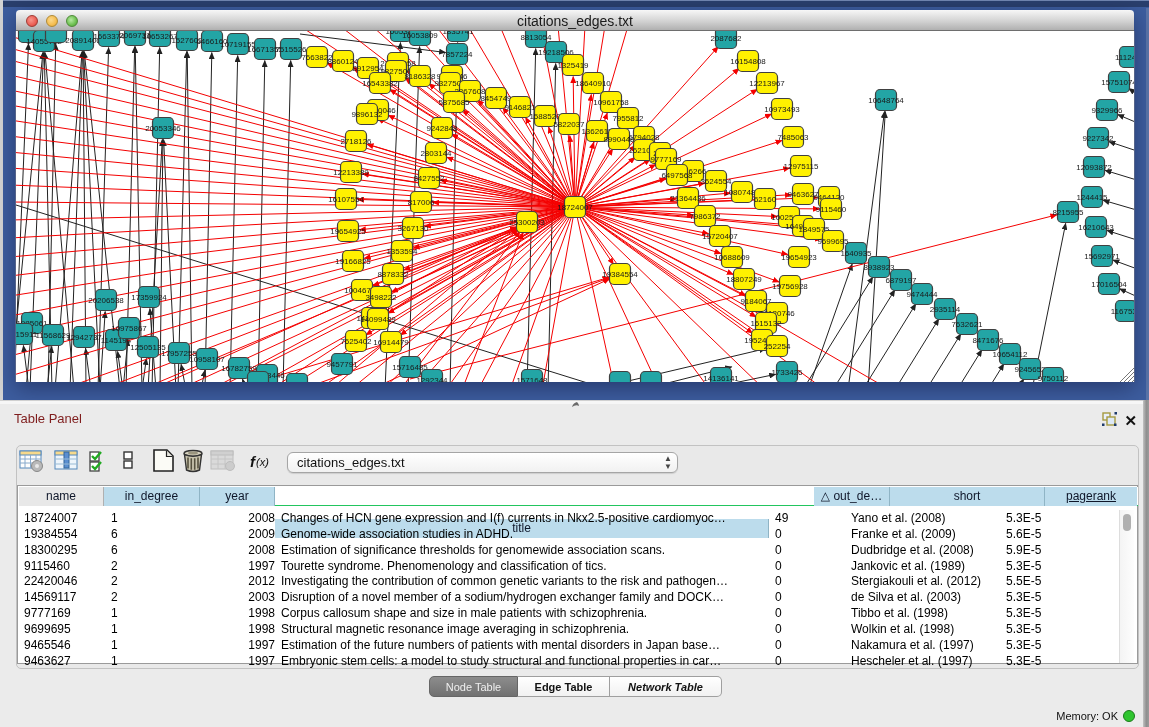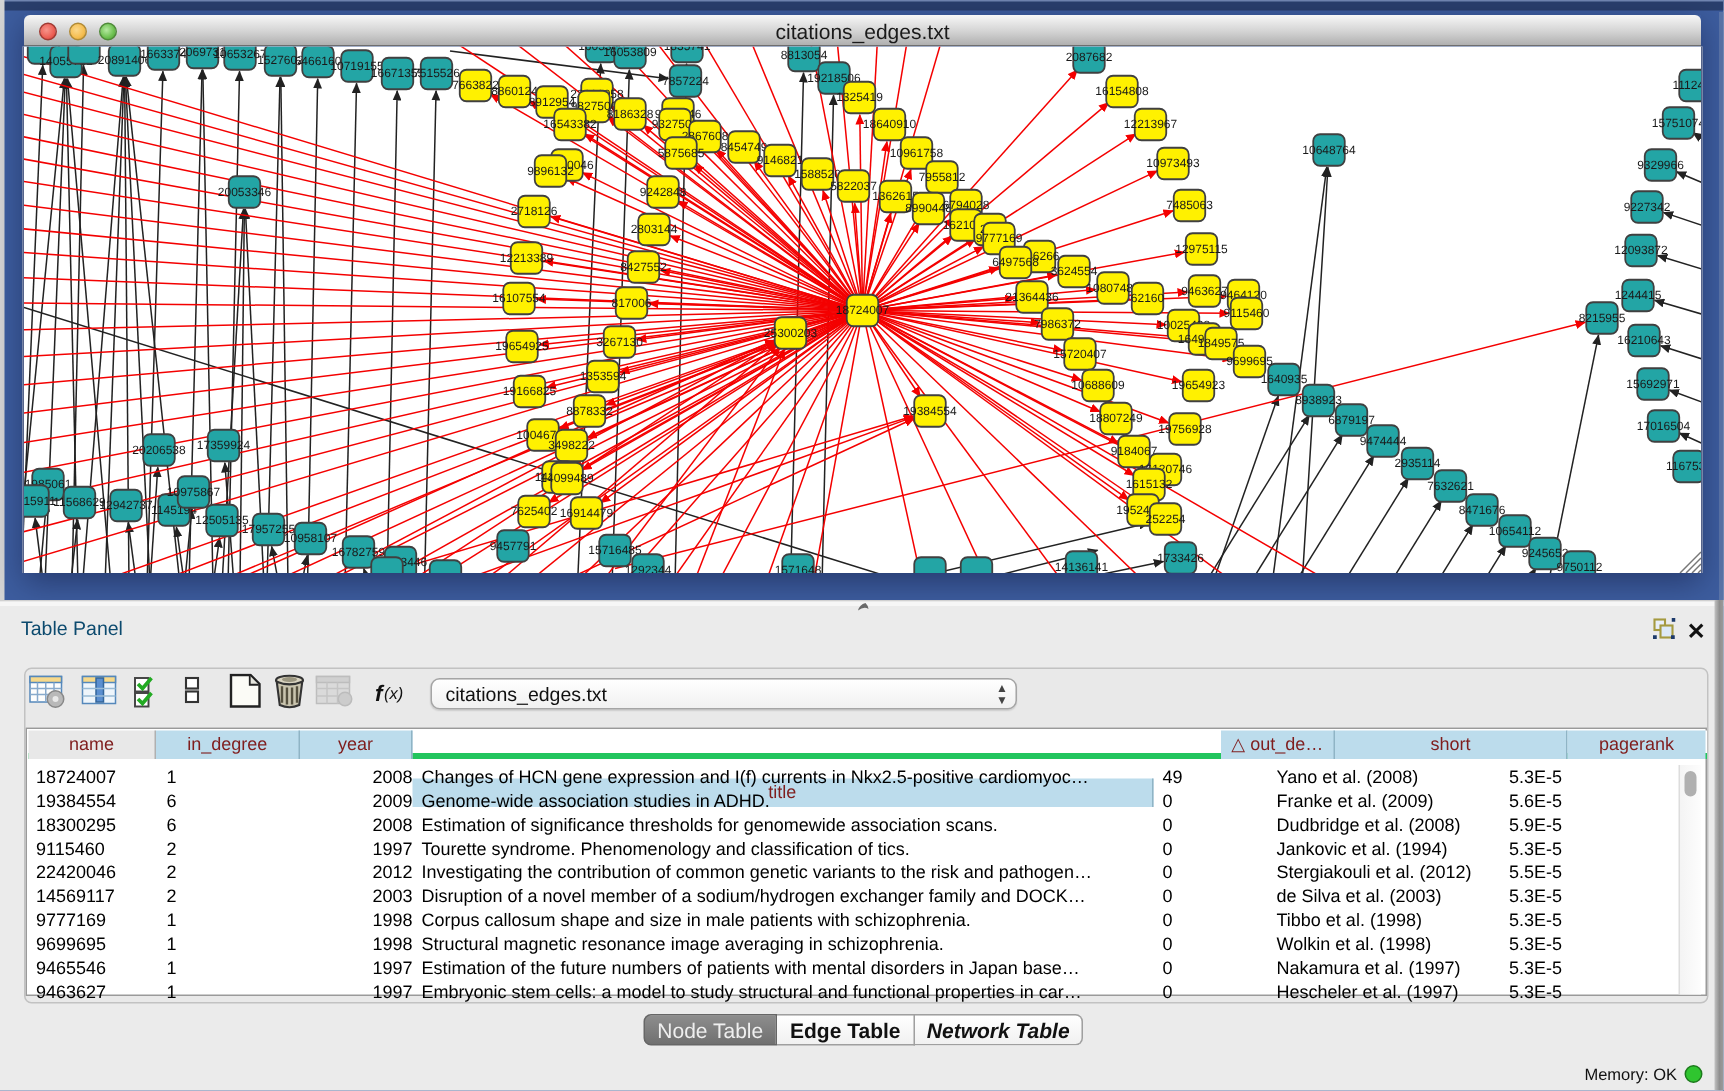--- a/index.html
+++ b/index.html
@@ -7,41 +7,41 @@
 #desk .topstripe { position:absolute; left:0; top:0; width:100%; height:7px; background:#2a3f6d; border-top:1px solid #7186b2; }
 #leftlight { position:absolute; left:0; top:0; width:3px; height:400px; background:#d4d4d4; }
 #win { position:absolute; left:16px; top:10px; width:1118px; height:372px; box-shadow:0 6px 20px rgba(0,0,30,.38); }
 #titlebar { position:absolute; left:0; top:0; width:1118px; height:21px;
   background:linear-gradient(#f7f7f7, #d3d3d3 55%, #b0b0b0); border-bottom:1px solid #6e6e6e;
   border-radius:4px 4px 0 0; }
 #titlebar .tl { position:absolute; top:4.5px; width:12px; height:12px; border-radius:50%; }
 #title { position:absolute; left:0; right:0; top:2.5px; text-align:center; font-size:14px; color:#1a1a1a; }
 #canvas { position:absolute; left:-1px; top:21px; width:1120px; height:351px; background:#fff; overflow:hidden; border-left:1px solid #56648a; border-right:1px solid #56648a; }
 #tpanel { position:absolute; left:0; top:400px; width:1149px; height:327px; background:#ebebeb; border-top:1px solid #d0d0d0; }
-#tpanel .hdr { position:absolute; left:14px; top:10px; font-size:13px; color:#0c4a6e; }
+#tpanel .hdr { position:absolute; left:14px; top:10px; font-size:13px; color:#7f1d1d; }
 #rightstrip { position:absolute; right:0; top:400px; width:6px; height:327px; background:linear-gradient(90deg,#c2c2c2,#8f8f8f 55%,#9b9b9b); }
 #container { position:absolute; left:16px; top:44px; width:1123px; height:224px; background:#e9e9e9; border:1px solid #c2c2c2; border-radius:5px; }
 #dropdown { position:absolute; left:287px; top:51px; width:391px; height:21px; background:linear-gradient(#ffffff,#f1f1f1); border:1px solid #a5a5a5; border-radius:6px; font-size:13px; color:#111; line-height:20px; padding-left:9px; box-shadow:0 1px 1px rgba(0,0,0,0.12); }
 #dropdown .arr { position:absolute; right:5px; top:2px; font-size:8px; color:#444; line-height:8px; text-align:center; }
 #table { position:absolute; left:17px; top:84px; width:1121px; height:179px; background:#fff; border:1px solid #9a9a9a; }
-#thead { position:absolute; left:1px; top:1px; height:19px; width:1119px; display:flex; font-size:12px; color:#7f1d1d; background:#fff; border-bottom:4px solid #22c55e; }
+#thead { position:absolute; left:1px; top:1px; height:19px; width:1119px; display:flex; font-size:12px; color:#0f172a; background:#fff; border-bottom:1px solid #22c55e; }
 #thead div { background:#bcdcec; border-right:1px solid #8fb4c5; text-align:center; line-height:19px; height:19px; }
 #thead .h0 { width:85px; background:#e8e8e8; border-right:1px solid #b0b0b0; }
 #thead .h1 { width:96px; } #thead .h2 { width:75px; } #thead .h3 { width:494px;margin-top:32px; }
-#thead .h4 { width:76px;margin-left:45px; } #thead .h5 { width:155px; } #thead .h6 { width:92px; border-right:none; }
+#thead .h4 { width:76px;margin-left:45px; } #thead .h5 { width:155px; } #thead .h6 { width:92px; border-right:none;text-decoration:underline; }
 #tbody { position:absolute; left:1px; top:25px; width:1119px; }
 .tr { display:flex; height:15.85px; font-size:12px; color:#000; }
 .tr div { line-height:15.85px; white-space:nowrap; overflow:hidden; }
 .c0 { width:85px; padding-left:5px; } .c1 { width:96px; padding-left:7px; }
 .c2 { width:75px; padding-left:7px;text-align:right; } .c3 { width:494px; padding-left:6px; }
 .c4 { width:76px; padding-left:6px; } .c5 { width:155px; padding-left:6px; }
 .c6 { width:92px; padding-left:6px; }
 #vscroll { position:absolute; right:3px; top:24px; width:15px; height:153px; background:linear-gradient(90deg,#f4f4f4,#fdfdfd); border-left:1px solid #ddd; }
 #vscroll .thumb { position:absolute; left:3px; top:4px; width:8px; height:17px; background:#b0b0b0; border-radius:5px; }
-#tabs { position:absolute; left:429px; top:275px; height:21px; display:flex; font-size:14px; font-weight:bold; }
+#tabs { position:absolute; left:429px; top:275px; height:21px; display:flex; font-size:11px; font-weight:bold; }
 #tabs div { line-height:21px; text-align:center; background:linear-gradient(#ffffff,#f1f1f1); border:1px solid #9f9f9f; border-left:none; color:#111; }
 #tabs .sel { width:89px; } #tabs .t2 { width:92px; } #tabs .last { width:112px;font-style:italic; }
 #tabs .sel { background:linear-gradient(#8d8d8d,#707070); color:#efefef; border:1px solid #666; border-radius:5px 0 0 5px; font-weight:normal; }
 #tabs .last { border-radius:0 5px 5px 0; }
 #mem { position:absolute; right:14px; top:309px; font-size:11px; color:#111; }
 #mem .dot { display:inline-block; width:12px; height:12px; border-radius:50%; background:#2fc52f; border:1px solid #1c7a1c; vertical-align:-2px; margin-left:5px; }
 #pfloat { position:absolute; right:32px; top:11px; width:15px; height:14px; }
 #pclose { position:absolute; right:12px; top:11px; font-size:15px; font-weight:bold; color:#111; }
 #grip { position:absolute; left:571px; top:0; width:10px; height:7px; }
 </style></head>
@@ -671,21 +671,21 @@
           <div class="c4">0</div>
           <div class="c5">Dudbridge et al. (2008)</div>
           <div class="c6">5.9E-5</div>
         </div>
 <div class="tr">
           <div class="c0">9115460</div>
           <div class="c1">2</div>
           <div class="c2">1997</div>
           <div class="c3">Tourette syndrome. Phenomenology and classification of tics.</div>
           <div class="c4">0</div>
-          <div class="c5">Jankovic et al. (1994)</div>
+          <div class="c5">Jankovic et al. (1989)</div>
           <div class="c6">5.3E-5</div>
         </div>
 <div class="tr">
           <div class="c0">22420046</div>
           <div class="c1">2</div>
           <div class="c2">2012</div>
           <div class="c3">Investigating the contribution of common genetic variants to the risk and pathogen…</div>
           <div class="c4">0</div>
           <div class="c5">Stergiakouli et al. (2012)</div>
           <div class="c6">5.5E-5</div>

